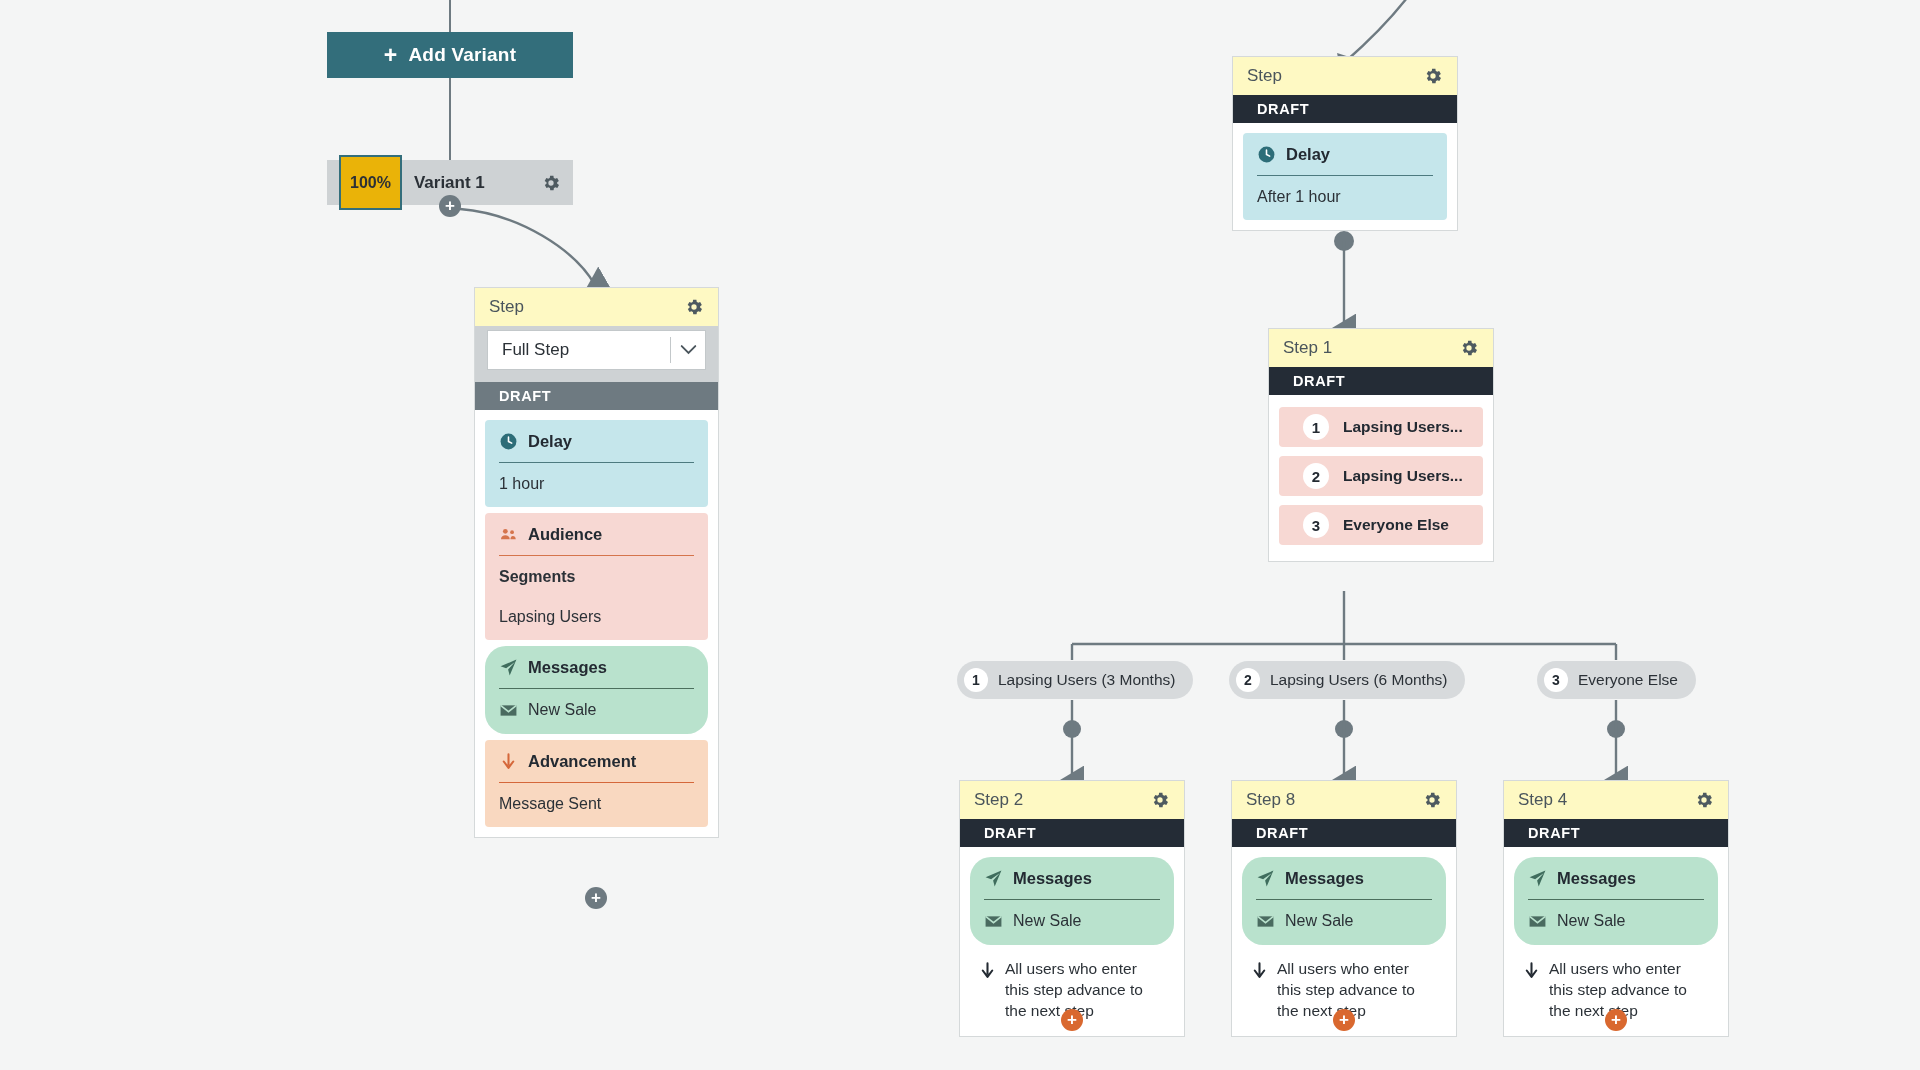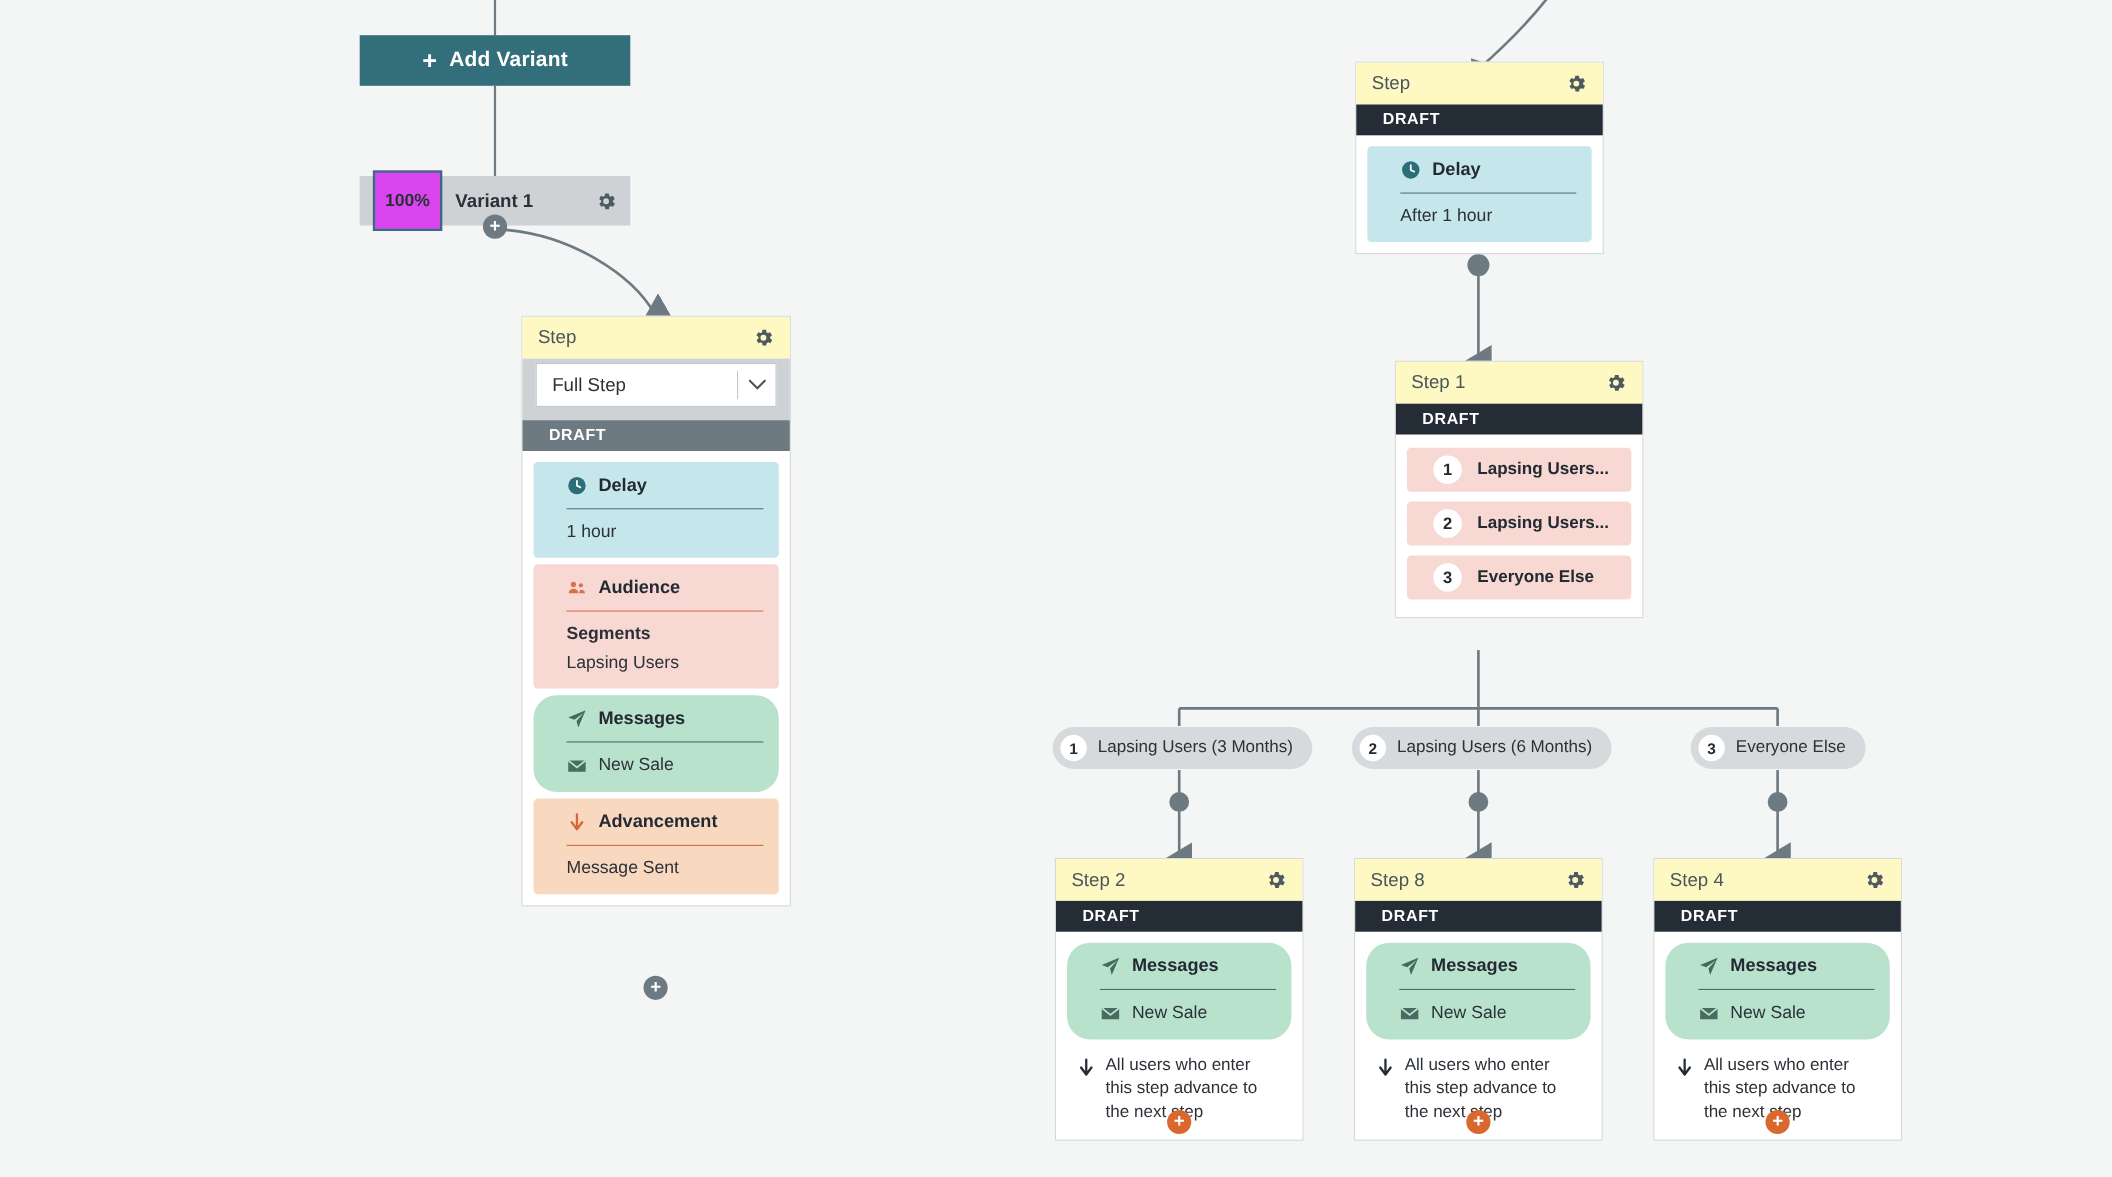--- a/index.html
+++ b/index.html
@@ -28,21 +28,21 @@
   .plus-glyph { font-size: 23px; font-weight: bold; line-height: 1; display:inline-block; }
 
   
   .variant-bar {
     position: absolute;
     left: 327px; top: 160px; width: 246px; height: 45px;
     background: #ced2d4;
     display: flex; align-items: center; padding: 0 12px; gap: 12px;
   }
   .variant-pct {
-    background: #d946ef; border: 2px solid #336e7b; color: #2c3136;
+    background: #eab308; border: 2px solid #336e7b; color: #2c3136;
     font-size: 16px; font-weight: bold; padding: 17px 9px; line-height: 1.1;
   }
   .variant-name { font-size: 17px; font-weight: bold; color: #2b3137; flex: 1; }
   .gear {
     width: 20px; height: 20px; display: inline-block; flex: 0 0 auto;
   }
   .gear svg { display:block; width:100%; height:100%; fill: #4e5a60; }
 
   
   .step-card {
@@ -71,25 +71,25 @@
   .draft-band {
     height: 28px; display:flex; align-items:center; padding-left: 24px;
     color:#ffffff; font-size: 14.5px; font-weight: bold; letter-spacing:.6px;
     background: #242c36;
     text-align: right;
   }
   .draft-band.gray { background: #6e7a81; }
 
   .card-body { padding: 10px; display:flex; flex-direction:column; gap: 6px; }
 
-  .blk { border-radius: 4px; padding: 12px 14px 14px 30px; }
+  .blk { border-radius: 4px; padding: 12px 14px 14px 14px; }
   .blk-head { display:flex; align-items:center; gap: 10px; font-size: 16.5px; font-weight: bold; color:#232a32; }
   .blk-rule { height:1px; margin: 11px 0 12px 0; }
   .blk-line { font-size: 16px; color:#2b3137; }
-  .blk-line.bold { font-weight: bold; margin-bottom: 8px; }
+  .blk-line.bold { font-weight: bold; margin-bottom: 22px; }
 
   .blk.delay { background: #c5e6eb; }
   .blk.delay .blk-rule { background: #4d7a7f; }
   .blk.audience { background: #f7d8d3; }
   .blk.audience .blk-rule { background: #d5744c; }
   .blk.messages { background: #b9e2cd; border-radius: 21px; }
   .blk.messages .blk-rule { background: #4b6f5d; }
   .blk.advancement { background: #f9d8c0; }
   .blk.advancement .blk-rule { background: #d5673a; }
 

